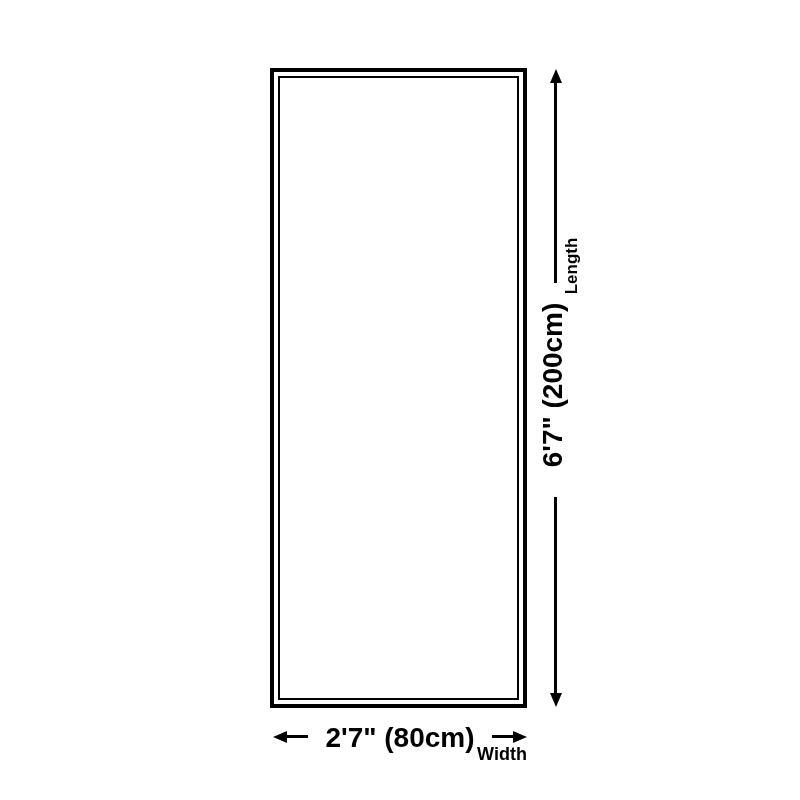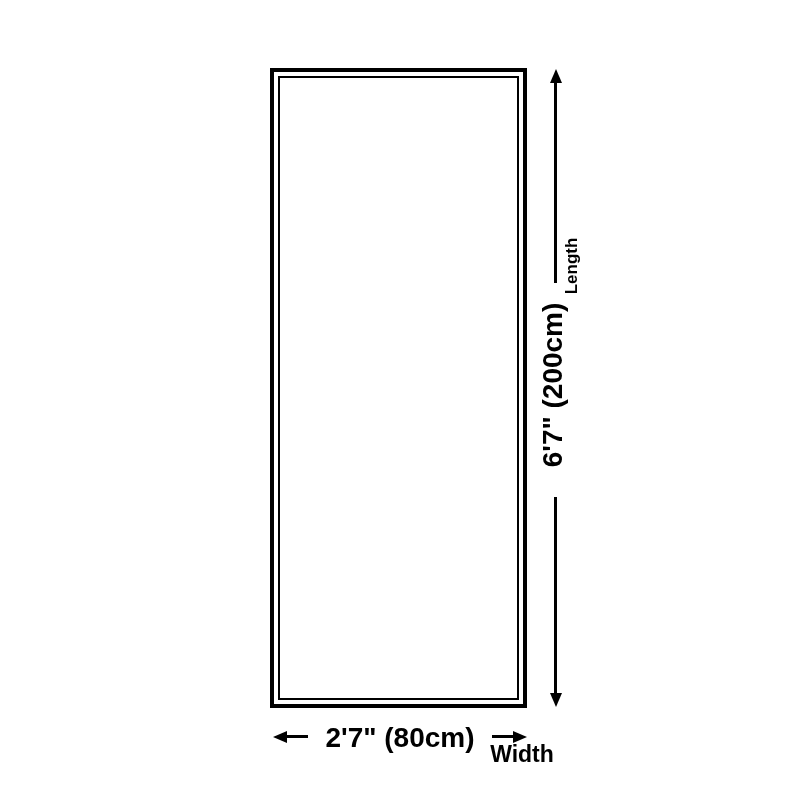--- a/index.html
+++ b/index.html
@@ -89,23 +89,22 @@
     font-size: 17px;
     transform: translate(-50%, -50%) rotate(-90deg);
   }
   #width-value {
     left: 400px; top: 738px;
     font-size: 28px;
     transform: translate(-50%, -50%);
   }
   #width-label {
     left: 502px; top: 754px;
-    font-size: 23px;
+    font-size: 18px;
     transform: translate(-50%, -50%);
-    margin-left: 20px;
   }
 </style>
 </head>
 <body>
 
 <div class="stage">
 
   <div class="rug-outer">
     <div class="rug-inner"></div>
   </div>

